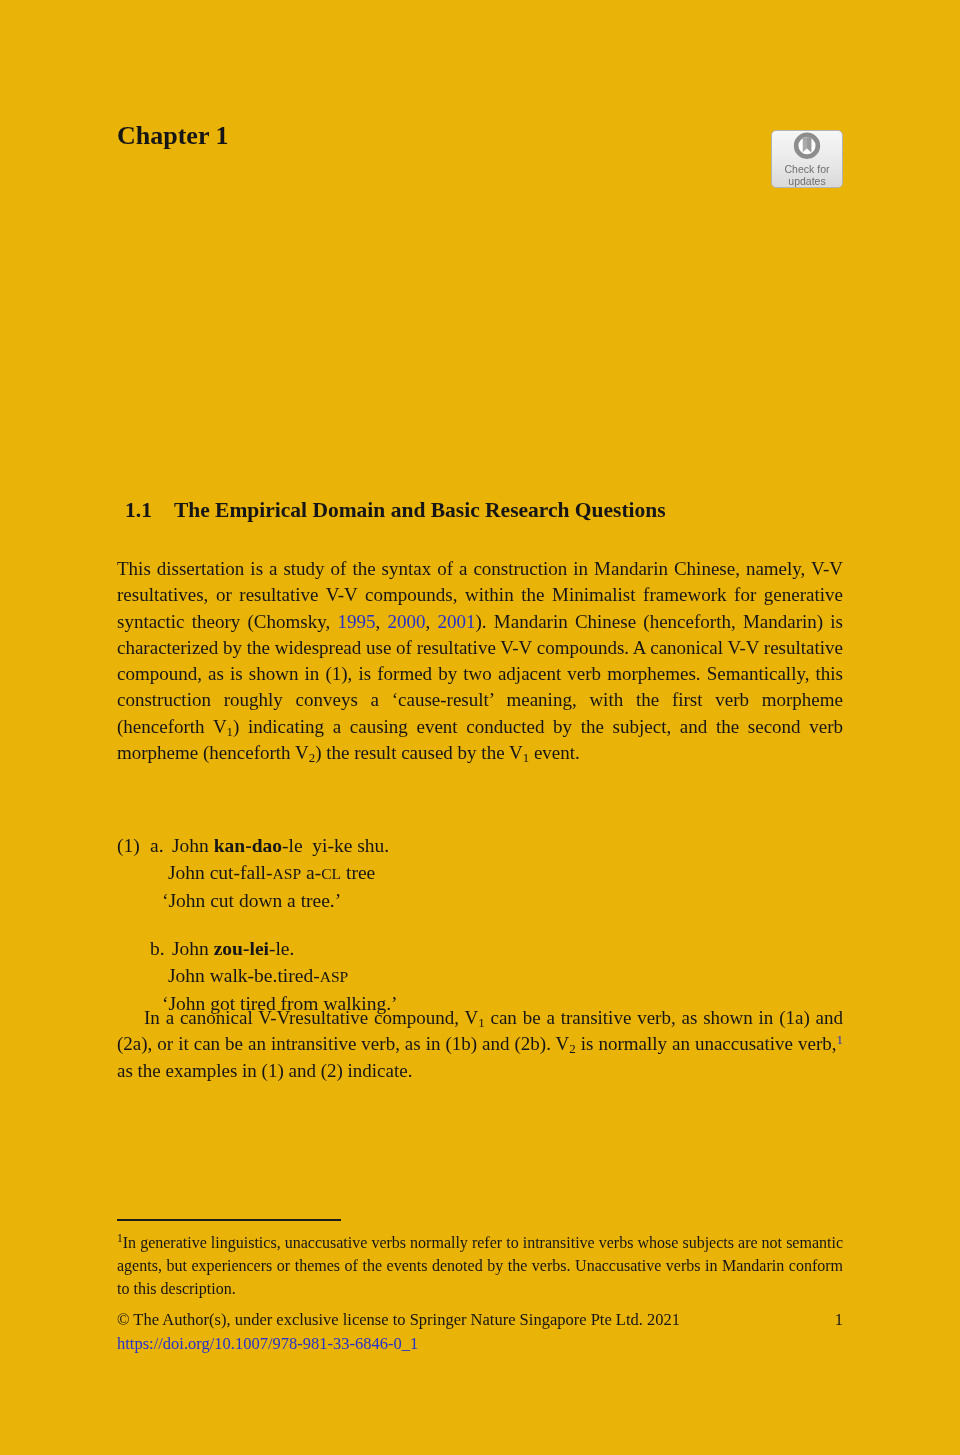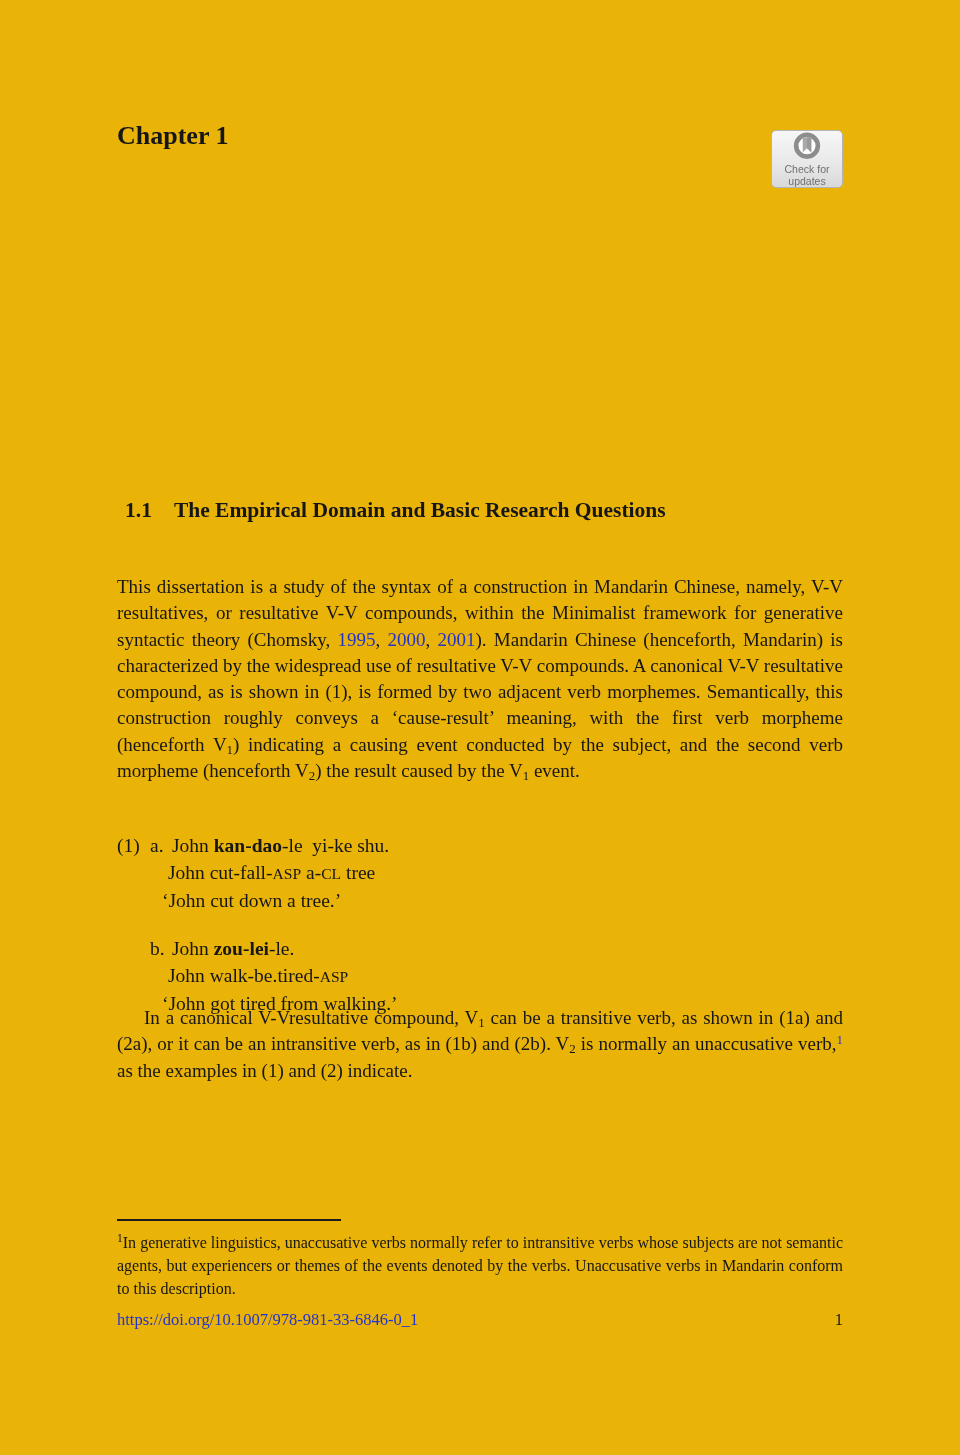--- a/index.html
+++ b/index.html
@@ -31,21 +31,21 @@
     position:absolute; left:117px; top:490px; width:726px; margin:8px;
     font-size:21.5px; font-weight:bold; line-height:1.2;
   }
   .sec-num { display:inline-block; margin-right:22px; }
 
   
   .para {
     position:absolute; left:117px; width:726px; margin:0;
     font-size:19px; line-height:26.3px; text-align:justify;
   }
-  .para1 { top:574px; }
+  .para1 { top:556px; }
   .para2 { top:1005px; text-indent:27px; }
   .vsub { font-size:0.68em; vertical-align:-0.22em; line-height:0; }
   .vsup { font-size:0.68em; vertical-align:0.45em; line-height:0; }
   a.cite, a.fnref, a.doi { color:#2534c8; text-decoration:none; }
 
   
   .examples {
     position:absolute; left:117px; top:832px; width:726px;
     font-size:19.5px; line-height:27px;
   }
@@ -110,17 +110,17 @@
     </div>
   </div>
 
   <p class="para para2"><span>In a canonical V-Vresultative compound, V</span><sub class="vsub">1</sub><span> can be a transitive verb, as shown in (1a) and (2a), or it can be an intransitive verb, as in (1b) and (2b). V</span><sub class="vsub">2</sub><span> is normally an unaccusative verb,</span><a class="fnref vsup" href="#">1</a><span> as the examples in (1) and (2) indicate.</span></p>
 
   <div class="fn-rule"></div>
 
   <p class="footnote"><sup class="fn-marker">1</sup><span>In generative linguistics, unaccusative verbs normally refer to intransitive verbs whose subjects are not semantic agents, but experiencers or themes of the events denoted by the verbs. Unaccusative verbs in Mandarin conform to this description.</span></p>
 
   <div class="footer">
-    <div class="footer-line"><span class="pageno">1</span></div>
+    <div class="footer-line"><span>© The Author(s), under exclusive license to Springer Nature Singapore Pte Ltd. 2021</span><span class="pageno">1</span></div>
     <div class="footer-line"><a class="doi" href="#">https://doi.org/10.1007/978-981-33-6846-0_1</a></div>
   </div>
 
 </div>
 
 </body></html>

